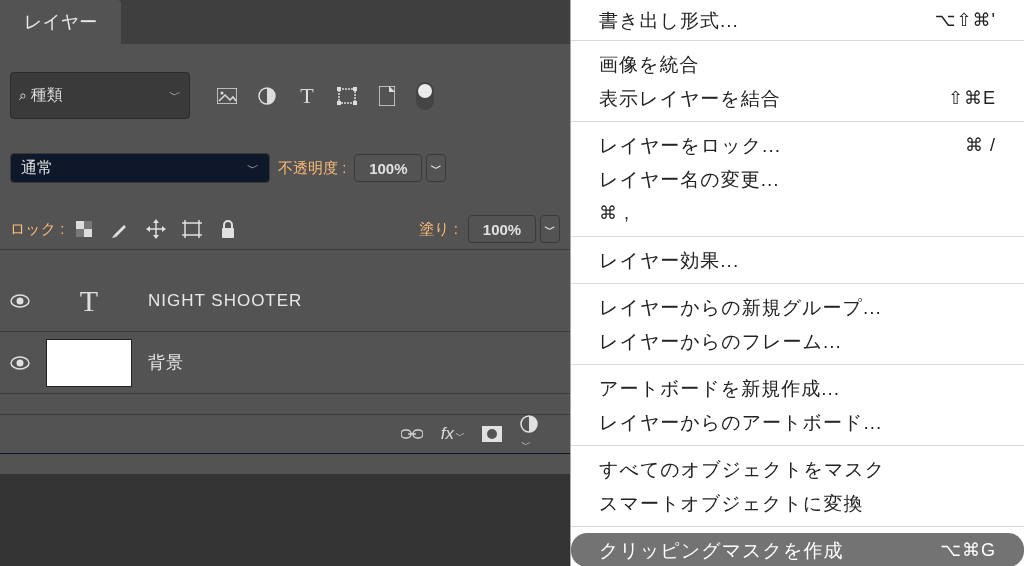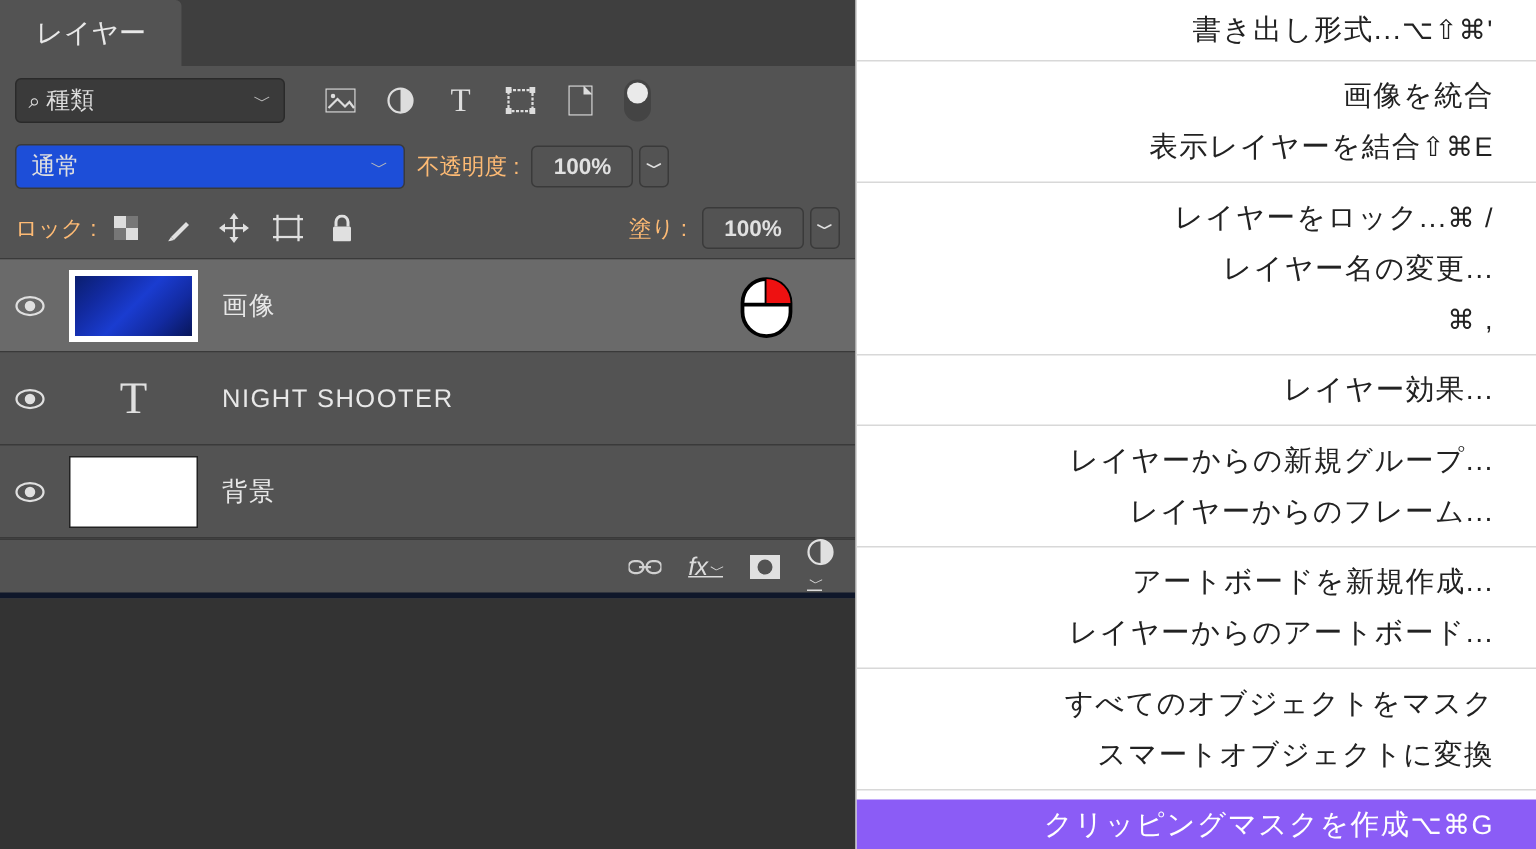--- a/index.html
+++ b/index.html
@@ -11,20 +11,21 @@
     overflow: hidden;
     display: flex;
     color: #e0e0e0;
   }
   .panel {
     width: 570px;
     background: #535353;
     height: 100%;
     display: flex;
     flex-direction: column;
+    gap: 20px;
   }
   .panel-tabs {
     background: #3f3f3f;
     height: 44px;
     display: flex;
     align-items: stretch;
   }
   .tab {
     background: #535353;
     color: #e8e8e8;
@@ -38,21 +39,21 @@
     display: flex;
     align-items: center;
     padding: 8px 10px;
     gap: 10px;
     background: #535353;
   }
   .filter-select {
     background: #3a3a3a;
     border: 1px solid #2a2a2a;
     color: #ddd;
-    height: 30px;
+    height: 47px;
     border-radius: 4px;
     display: flex;
     align-items: center;
     padding: 0 8px;
     width: 180px;
     font-size: 16px;
     justify-content: space-between;
   }
   .search-icon { font-size: 14px; margin-right: 4px; }
   .chev { font-size: 12px; color: #bbb; }
@@ -66,21 +67,21 @@
     color: #ddd;
     font-size: 16px;
   }
   .blend-row {
     display: flex;
     align-items: center;
     padding: 6px 10px;
     gap: 8px;
   }
   .blend-select {
-    background: #1d4ed8;
+    background: #0f172a;
     border: 1px solid #3a3a3a;
     color: #e0e0e0;
     height: 30px;
     width: 260px;
     border-radius: 4px;
     display: flex;
     align-items: center;
     justify-content: space-between;
     padding: 0 10px;
     font-size: 16px;
@@ -162,28 +163,27 @@
   .mouse-icon {
     position: absolute;
     right: 40px;
     top: 10px;
   }
   .mouse-svg { width: 38px; height: 44px; }
   .bottom-bar {
     height: 40px;
     background: #535353;
     border-top: 1px solid #3a3a3a;
-    border-bottom: 4px solid #0f172a;
+    border-bottom: 1px solid #0f172a;
     display: flex;
     align-items: center;
     justify-content: flex-end;
     gap: 18px;
-    padding: 0 14px;
+    padding: 0 32px;
     color: #dcdcdc;
-    text-decoration: underline;
   }
   .bottom-bar .bi { font-size: 17px; font-style: italic; }
   .dark-fill { flex: 1; background: #333; }
   .toggle {
     width: 18px; height: 28px; background: #444; border-radius: 10px;
     display:flex; align-items:flex-start; justify-content:center; padding-top:2px;
     margin-left: 8px;
   }
   .toggle .dot { width: 14px; height: 14px; background:#eaeaea; border-radius:50%; }
 
@@ -193,31 +193,32 @@
     background: #ffffff;
     height: 100%;
     color: #222;
     font-size: 19px;
     overflow: hidden;
     border-left: 1px solid #aaa;
     line-height: 1;
   }
   .menu-item {
     display: flex;
-    justify-content: flex-end;
+    justify-content: space-between;
     align-items: center;
     padding: 0 28px;
     height: 34px;
     white-space: nowrap;
   }
   .menu-item .label-txt { letter-spacing: 1px; }
   .menu-item .shortcut { font-family: -apple-system, sans-serif; font-size: 18px; letter-spacing: 1px; }
   .menu-item.highlight {
-    background: #8b5cf6;
+    background: #737373;
     color: #fff;
+    border-radius: 16px;
   }
   .menu-sep {
     height: 1px;
     background: #d8d8d8;
     margin: 6px 0;
   }
   .first-item { padding-top: 6px; }
   
   svg { display: block; }
 </style>
@@ -326,38 +327,20 @@
     <span class="label">塗り :</span>
     <div class="pct-group">
       <div class="pct-box">
           <span>100%</span>
         </div>
       <div class="caret-btn">﹀</div>
     </div>
   </div>
 
   <div class="layers-list">
-    <div class="layer selected">
-      <span class="eye">
-          <svg width="20" height="14">
-            <ellipse cx="10" cy="7" rx="9" ry="6" fill="none" stroke="#e0e0e0" stroke-width="1.5"></ellipse>
-            <circle cx="10" cy="7" r="3.5" fill="#e0e0e0"></circle>
-          </svg>
-        </span>
-      <div class="thumb image selected-thumb"></div>
-      <span class="layer-name">画像</span>
-      <div class="mouse-icon">
-        <svg class="mouse-svg" viewBox="0 0 38 44">
-          <rect x="3" y="3" width="32" height="38" rx="16" fill="#fff" stroke="#000" stroke-width="2.5"></rect>
-          <path d="M 19 3 L 19 20" stroke="#000" stroke-width="2.5"></path>
-          <path d="M 3 20 L 35 20" stroke="#000" stroke-width="2.5"></path>
-          <path d="M 19 3 A 16 16 0 0 1 35 19 L 19 19 Z" fill="#e11"></path>
-        </svg>
-      </div>
-    </div>
     <div class="layer">
       <span class="eye">
           <svg width="20" height="14">
             <ellipse cx="10" cy="7" rx="9" ry="6" fill="none" stroke="#e0e0e0" stroke-width="1.5"></ellipse>
             <circle cx="10" cy="7" r="3.5" fill="#e0e0e0"></circle>
           </svg>
         </span>
       <div class="thumb text">T</div>
       <span class="layer-name">NIGHT  SHOOTER</span>
     </div>

